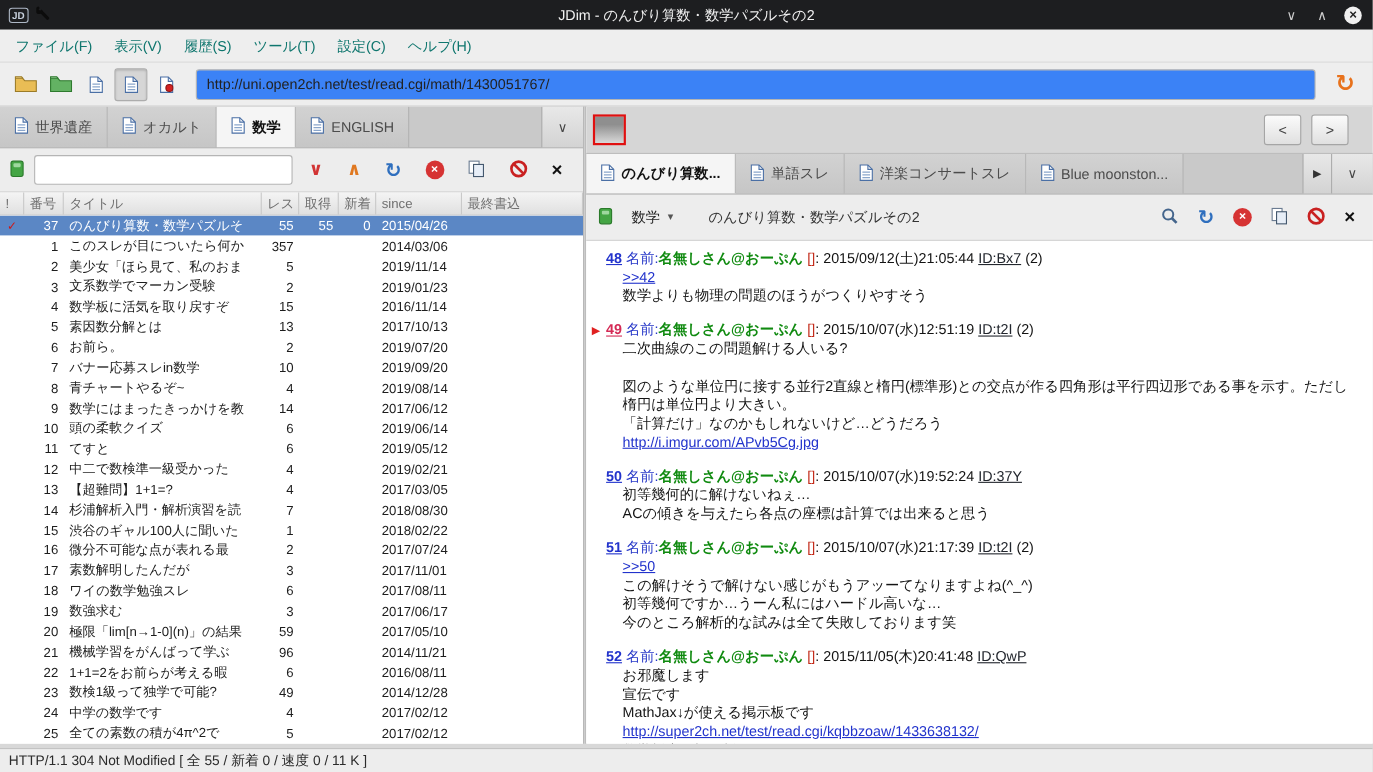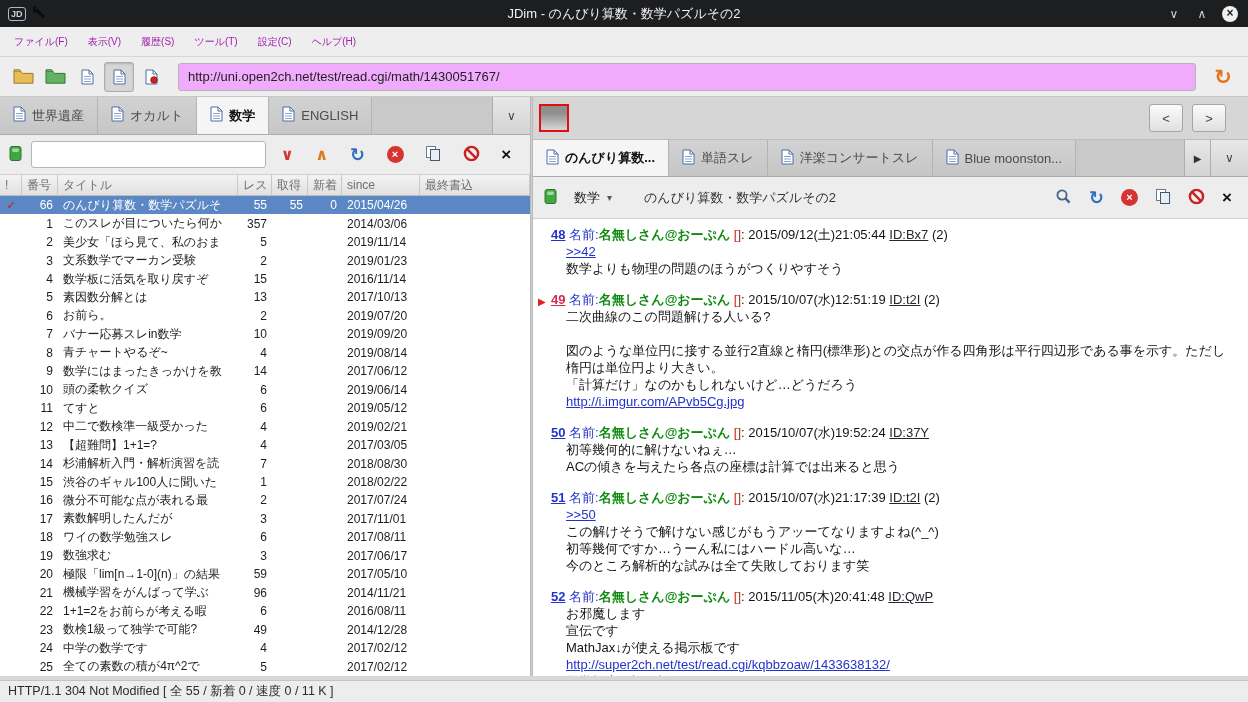--- a/index.html
+++ b/index.html
@@ -10,25 +10,25 @@
   .titlebar{position:absolute;top:0;left:0;right:0;height:27px;background:var(--titlebar_bg,#1d1e20);display:flex;align-items:center;color:#e8e8e8;}
   .tb-icons{display:flex;gap:7px;margin-left:8px;align-items:center;z-index:2;}
   .app-badge{font-size:9px;font-weight:bold;color:#c7d0dc;border:1px solid #aeb8c6;border-radius:3px;padding:0 2px;line-height:12px;}
   .title-text{position:absolute;left:0;right:0;text-align:center;font-size:13px;color:#f2f2f2;pointer-events:none;}
   .win-controls{margin-left:auto;display:flex;gap:12px;margin-right:10px;align-items:center;z-index:2;}
   .win-btn{color:#cfcfcf;font-size:12px;width:16px;text-align:center;}
   .win-close{background:#f0f0f0;color:#222;border-radius:50%;width:16px;height:16px;line-height:15px;font-size:12px;font-weight:bold;}
 
   
   .menubar{position:absolute;top:27px;height:30px;left:0;right:0;background:#eeeeee;display:flex;align-items:center;padding-left:4px;border-bottom:1px solid #d6d6d6;}
-  .menu-item{padding:0 10px;font-size:10px;color:#a21caf;line-height:30px;}
+  .menu-item{padding:0 10px;font-size:13px;color:#0f766e;line-height:30px;}
   .toolbar{position:absolute;top:57px;height:40px;left:0;right:0;background:#eeeeee;display:flex;align-items:center;border-bottom:1px solid #c6c6c6;padding:0 8px;}
   .tool-btn{width:30px;height:30px;display:flex;align-items:center;justify-content:center;border-radius:3px;margin-right:2px;}
   .tool-btn.pressed{background:#d6d6d6;border:1px solid #adadad;box-shadow:inset 0 1px 2px rgba(0,0,0,.18);}
-  .url-input{flex:1;height:28px;margin:0 10px;border:1px solid #b5b5b5;border-radius:3px;background:#f0abfc;padding:0 9px;font-size:13px;color:#222;font-family:inherit;}
+  .url-input{flex:1;height:28px;margin:0 10px;border:1px solid #b5b5b5;border-radius:3px;background:#3b82f6;padding:0 9px;font-size:13px;color:#222;font-family:inherit;}
   .reload-btn{width:34px;height:30px;display:flex;align-items:center;justify-content:center;font-size:21px;font-weight:bold;color:var(--accent_orange,#e8721c);}
 
   
   .main{position:absolute;top:97px;bottom:26px;left:0;right:0;display:flex;}
   .board-pane{width:530px;display:flex;flex-direction:column;background:#fff;min-width:0;}
   .splitter{width:3px;background:#d0d0d0;border-left:1px solid #b8b8b8;border-right:1px solid #b8b8b8;}
   .thread-pane{flex:1;display:flex;flex-direction:column;background:#fff;min-width:0;}
 
   
   .tabbar{height:38px;background:#c9c9c9;display:flex;align-items:stretch;border-bottom:1px solid #adadad;overflow:hidden;}
@@ -227,21 +227,21 @@
           <div class="hcell w2">タイトル</div>
           <div class="hcell w3">レス</div>
           <div class="hcell w4">取得</div>
           <div class="hcell w5">新着</div>
           <div class="hcell w6">since</div>
           <div class="hcell w7">最終書込</div>
         </div>
       <div class="list-body" id="list-body">
           <div class="trow selected">
             <div class="tcell w0 mark">✓</div>
-            <div class="tcell w1 num-right">66</div>
+            <div class="tcell w1 num-right">37</div>
             <div class="tcell w2">のんびり算数・数学パズルそ</div>
             <div class="tcell w3 num-right">55</div>
             <div class="tcell w4 num-right">55</div>
             <div class="tcell w5 num-right">0</div>
             <div class="tcell w6">2015/04/26</div>
             <div class="tcell w7"></div>
           </div>
           <div class="trow">
             <div class="tcell w0 mark"></div>
             <div class="tcell w1 num-right">1</div>

